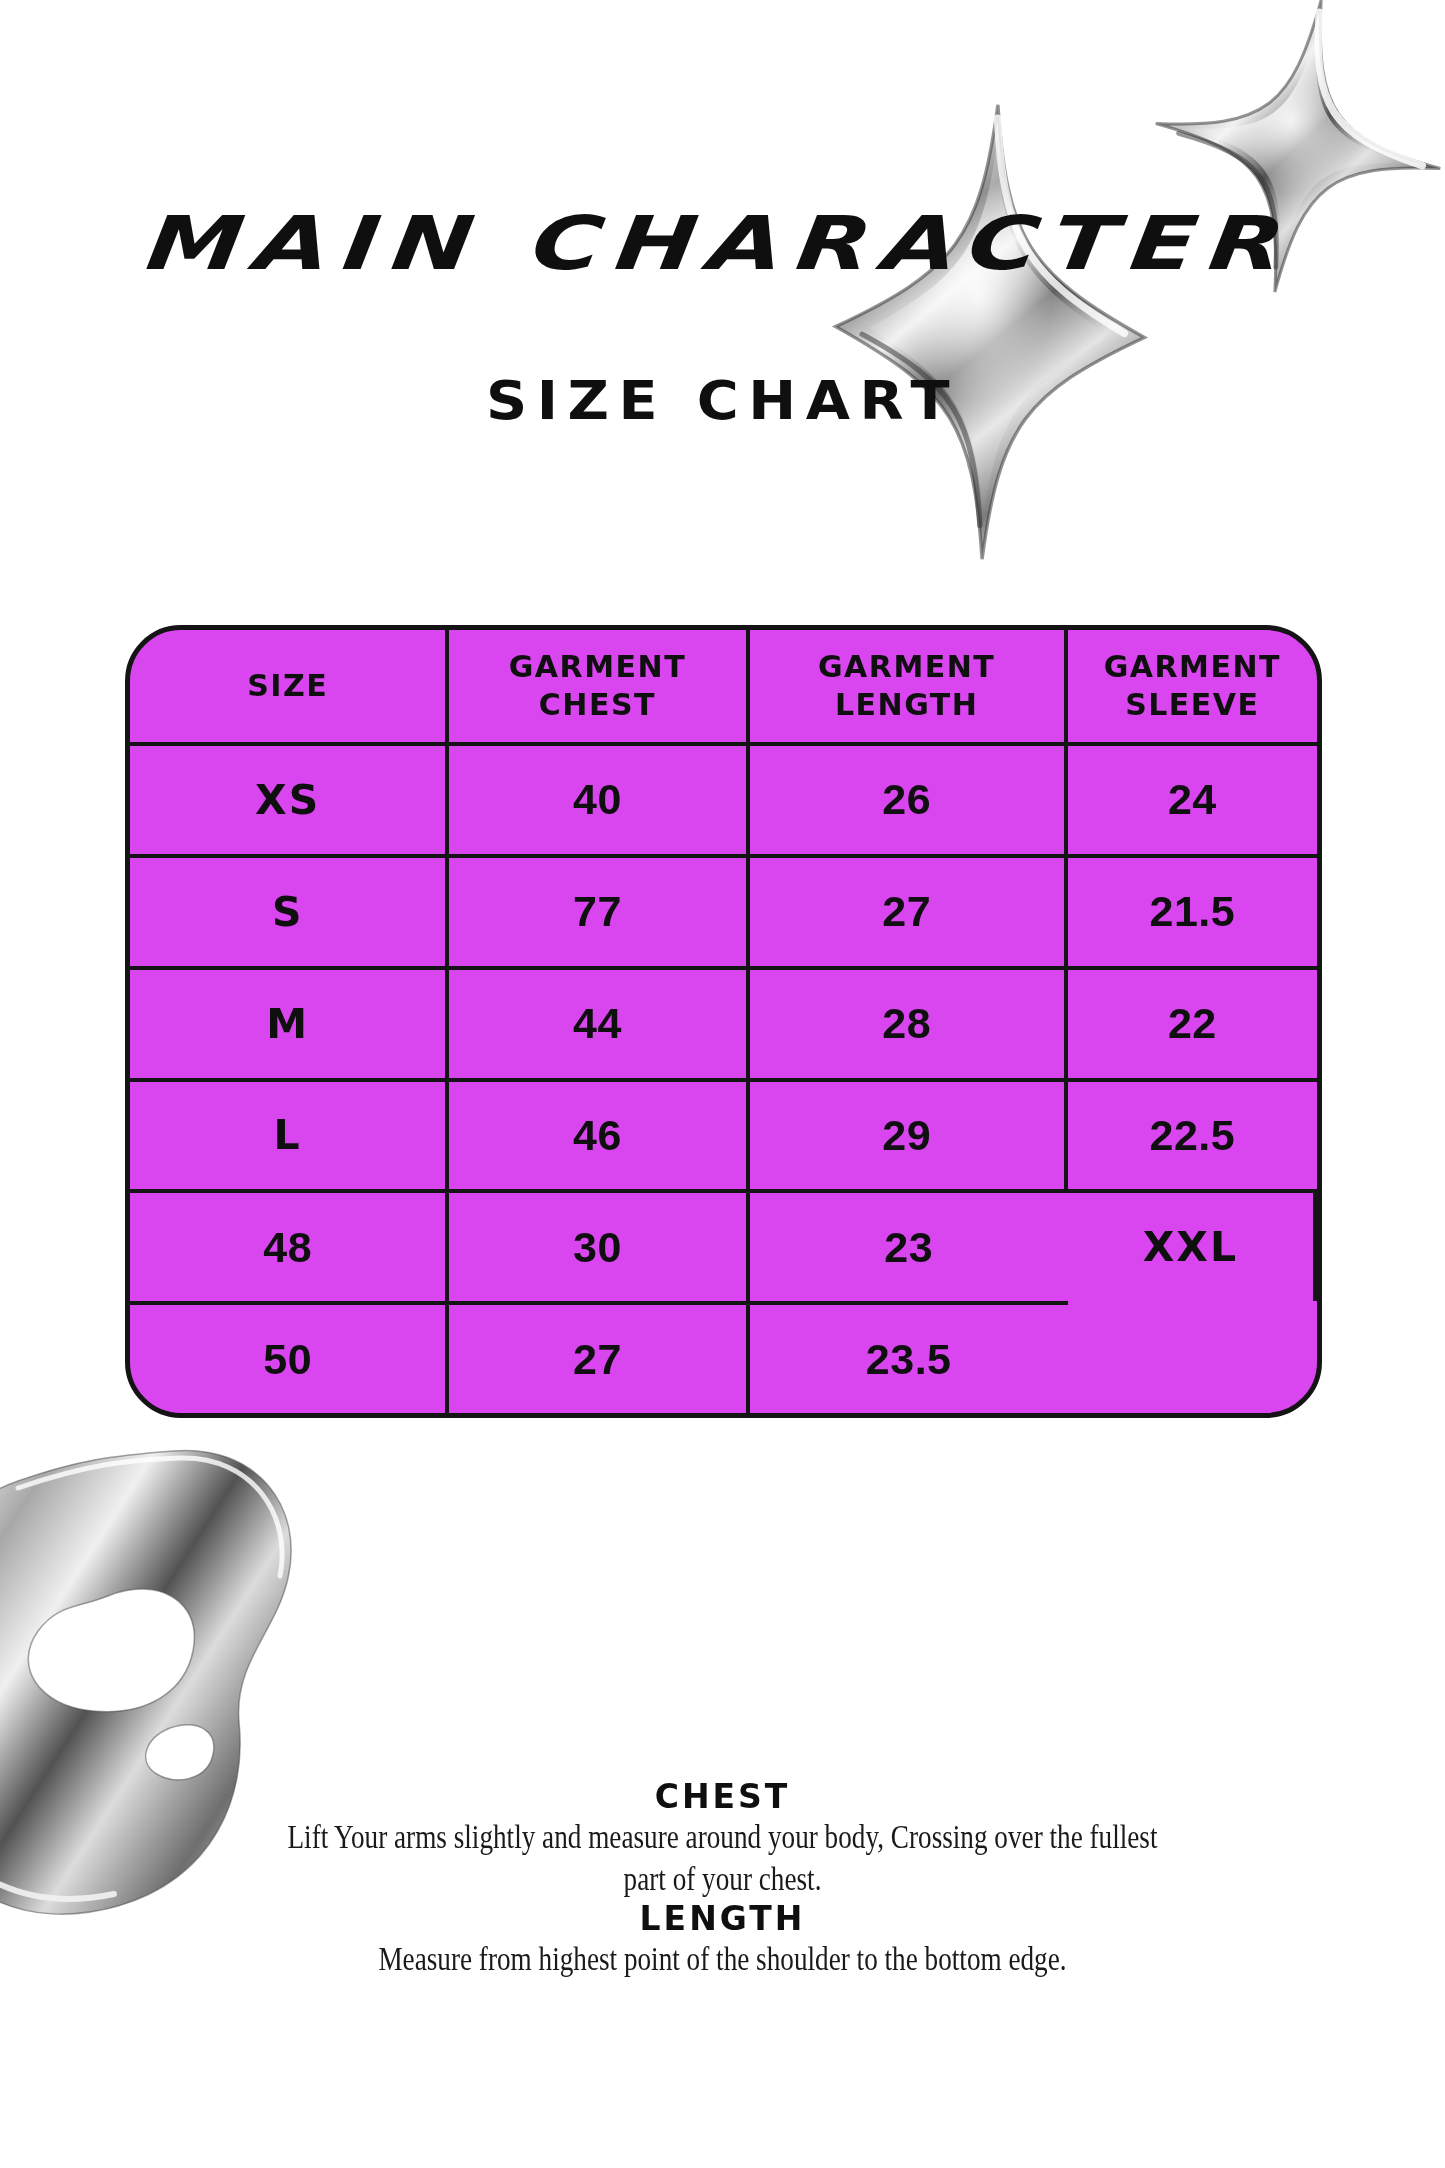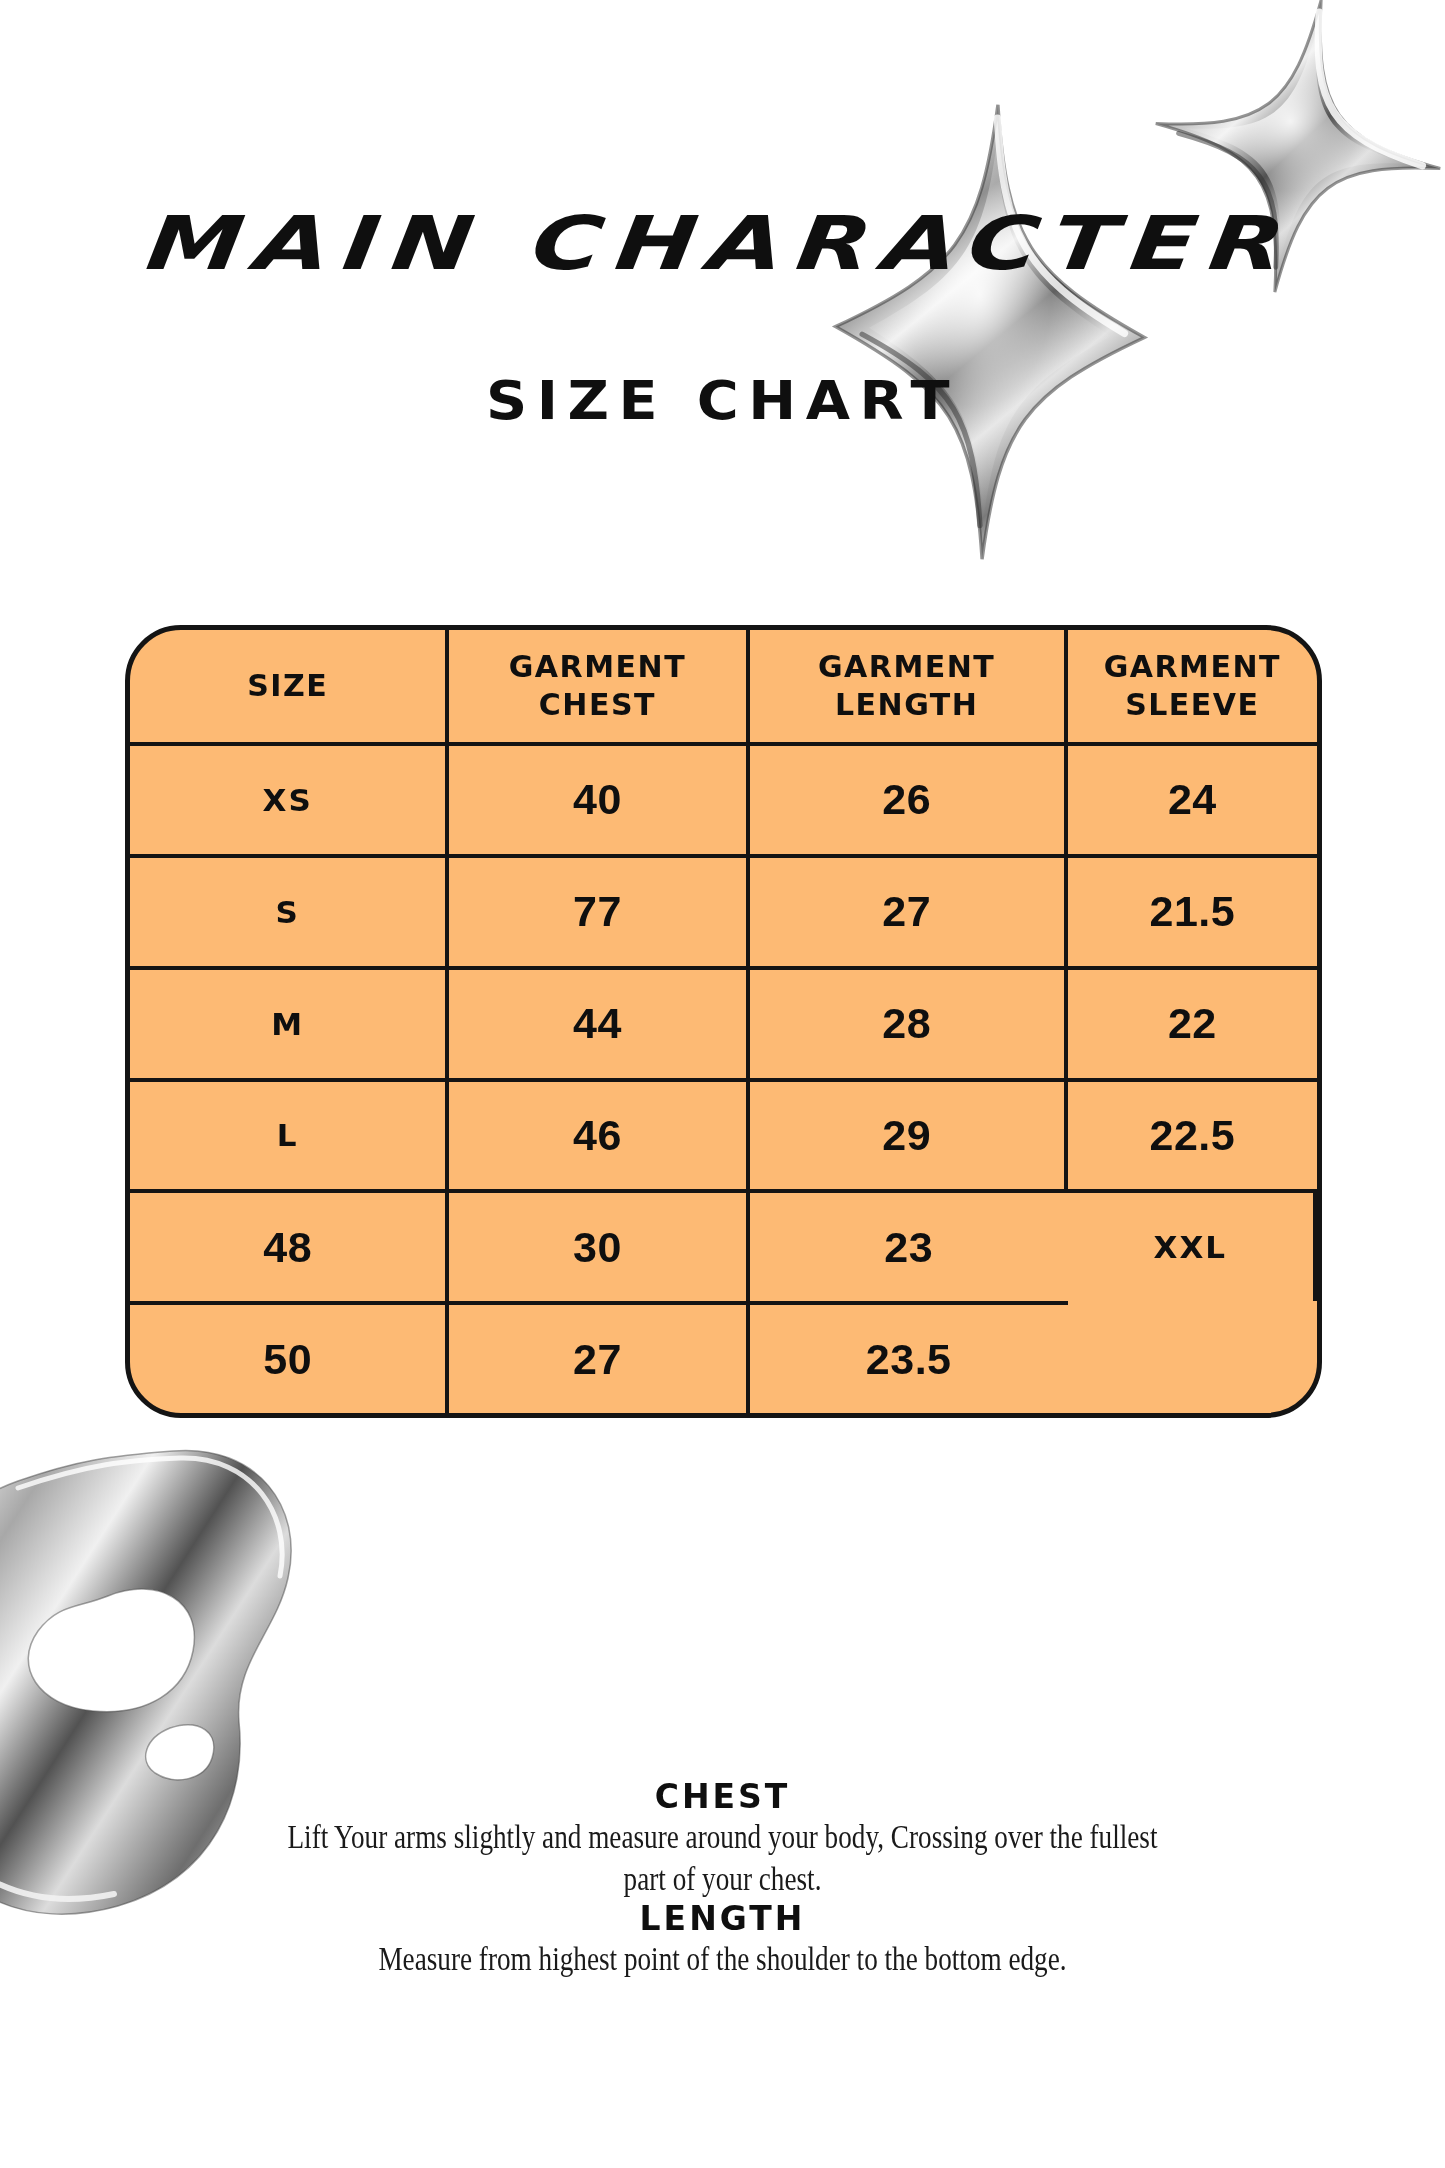--- a/index.html
+++ b/index.html
@@ -31,40 +31,40 @@
     text-align:center;white-space:nowrap;
     font-size:54px;font-weight:bold;
     letter-spacing:9px;line-height:1;
     transform:scaleX(1.06);
     transform-origin:50% 50%;
   }
   
   .size-table{
     position:absolute;left:125px;top:625px;z-index:2;
     width:1197px;height:793px;box-sizing:border-box;
-    background:#fdba74;
+    background:#d946ef;
     border:5px solid #141414;border-radius:56px;
     overflow:hidden;
     display:grid;
     grid-template-columns:26.9% 25.3% 26.8% 21%;
     grid-template-rows:112px repeat(6,1fr);
   }
   .cell{
     display:flex;flex-direction:column;
     align-items:center;justify-content:center;
     text-align:center;box-sizing:border-box;
   }
   .b-r{border-right:4px solid #141414;}
   .b-t{border-top:4px solid #141414;}
   .head-label{
     font-weight:bold;font-size:30px;letter-spacing:1.5px;
     line-height:1.28;
   }
   .size-label{
-    font-weight:bold;font-size:31px;letter-spacing:2px;
+    font-weight:bold;font-size:41px;letter-spacing:2px;
   }
   .num{
     font-family:"Liberation Sans","DejaVu Sans",sans-serif;
     font-weight:700;font-size:43px;letter-spacing:0.5px;
   }
   
   .guide{
     position:absolute;left:0;right:0;top:1778px;z-index:3;
     text-align:center;
   }

